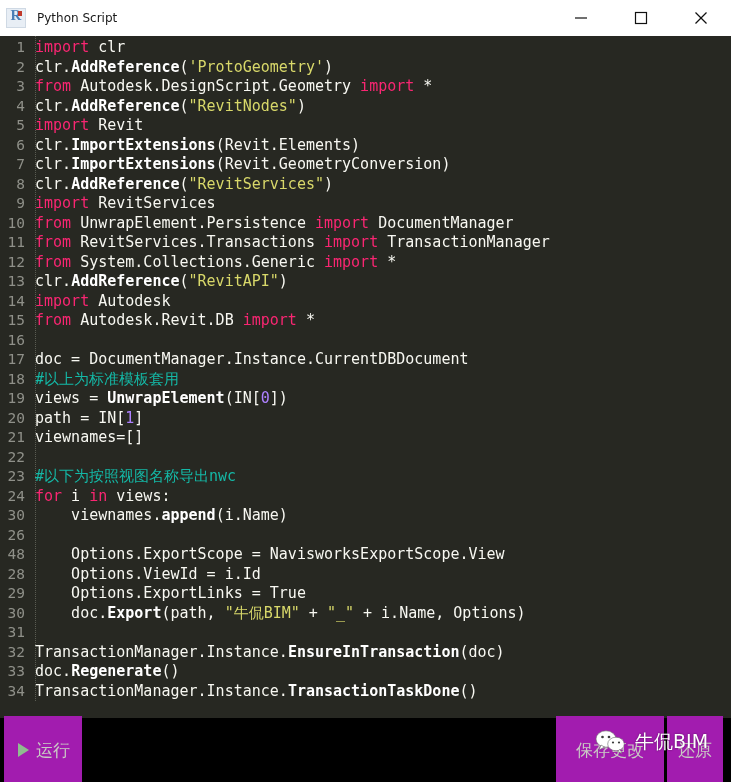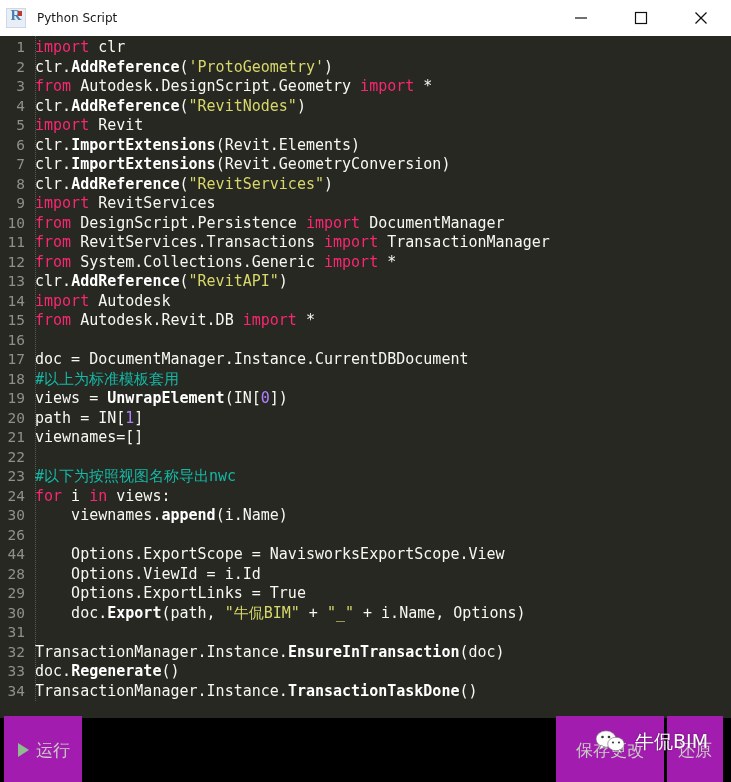--- a/index.html
+++ b/index.html
@@ -222,38 +222,38 @@
     <div class="gutter-line"></div>
   <div class="line"><span class="lineno">1</span><span class="linetext"><span class="kw">import</span><span class="pl"> clr</span></span></div>
       <div class="line"><span class="lineno">2</span><span class="linetext"><span class="pl">clr.</span><span class="fn">AddReference</span><span class="pl">(</span><span class="str">'ProtoGeometry'</span><span class="pl">)</span></span></div>
       <div class="line"><span class="lineno">3</span><span class="linetext"><span class="kw">from</span><span class="pl"> Autodesk.DesignScript.Geometry </span><span class="kw">import</span><span class="pl"> *</span></span></div>
       <div class="line"><span class="lineno">4</span><span class="linetext"><span class="pl">clr.</span><span class="fn">AddReference</span><span class="pl">(</span><span class="str">"RevitNodes"</span><span class="pl">)</span></span></div>
       <div class="line"><span class="lineno">5</span><span class="linetext"><span class="kw">import</span><span class="pl"> Revit</span></span></div>
       <div class="line"><span class="lineno">6</span><span class="linetext"><span class="pl">clr.</span><span class="fn">ImportExtensions</span><span class="pl">(Revit.Elements)</span></span></div>
       <div class="line"><span class="lineno">7</span><span class="linetext"><span class="pl">clr.</span><span class="fn">ImportExtensions</span><span class="pl">(Revit.GeometryConversion)</span></span></div>
       <div class="line"><span class="lineno">8</span><span class="linetext"><span class="pl">clr.</span><span class="fn">AddReference</span><span class="pl">(</span><span class="str">"RevitServices"</span><span class="pl">)</span></span></div>
       <div class="line"><span class="lineno">9</span><span class="linetext"><span class="kw">import</span><span class="pl"> RevitServices</span></span></div>
-      <div class="line"><span class="lineno">10</span><span class="linetext"><span class="kw">from</span><span class="pl"> DesignScript.Persistence </span><span class="kw">import</span><span class="pl"> DocumentManager</span></span></div>
+      <div class="line"><span class="lineno">10</span><span class="linetext"><span class="kw">from</span><span class="pl"> UnwrapElement.Persistence </span><span class="kw">import</span><span class="pl"> DocumentManager</span></span></div>
       <div class="line"><span class="lineno">11</span><span class="linetext"><span class="kw">from</span><span class="pl"> RevitServices.Transactions </span><span class="kw">import</span><span class="pl"> TransactionManager</span></span></div>
       <div class="line"><span class="lineno">12</span><span class="linetext"><span class="kw">from</span><span class="pl"> System.Collections.Generic </span><span class="kw">import</span><span class="pl"> *</span></span></div>
       <div class="line"><span class="lineno">13</span><span class="linetext"><span class="pl">clr.</span><span class="fn">AddReference</span><span class="pl">(</span><span class="str">"RevitAPI"</span><span class="pl">)</span></span></div>
       <div class="line"><span class="lineno">14</span><span class="linetext"><span class="kw">import</span><span class="pl"> Autodesk</span></span></div>
       <div class="line"><span class="lineno">15</span><span class="linetext"><span class="kw">from</span><span class="pl"> Autodesk.Revit.DB </span><span class="kw">import</span><span class="pl"> *</span></span></div>
       <div class="line"><span class="lineno">16</span><span class="linetext"></span></div>
       <div class="line"><span class="lineno">17</span><span class="linetext"><span class="pl">doc = DocumentManager.Instance.CurrentDBDocument</span></span></div>
       <div class="line"><span class="lineno">18</span><span class="linetext"><span class="com">#以上为标准模板套用</span></span></div>
       <div class="line"><span class="lineno">19</span><span class="linetext"><span class="pl">views = </span><span class="fn">UnwrapElement</span><span class="pl">(IN[</span><span class="num">0</span><span class="pl">])</span></span></div>
       <div class="line"><span class="lineno">20</span><span class="linetext"><span class="pl">path = IN[</span><span class="num">1</span><span class="pl">]</span></span></div>
       <div class="line"><span class="lineno">21</span><span class="linetext"><span class="pl">viewnames=[]</span></span></div>
       <div class="line"><span class="lineno">22</span><span class="linetext"></span></div>
       <div class="line"><span class="lineno">23</span><span class="linetext"><span class="com">#以下为按照视图名称导出nwc</span></span></div>
       <div class="line"><span class="lineno">24</span><span class="linetext"><span class="kw">for</span><span class="pl"> i </span><span class="kw">in</span><span class="pl"> views:</span></span></div>
       <div class="line"><span class="lineno">30</span><span class="linetext"><span class="pl">    viewnames.</span><span class="fn">append</span><span class="pl">(i.Name)</span></span></div>
       <div class="line"><span class="lineno">26</span></div>
-      <div class="line"><span class="lineno">44</span><span class="linetext"><span class="pl">    Options.ExportScope = NavisworksExportScope.View</span></span></div>
+      <div class="line"><span class="lineno">48</span><span class="linetext"><span class="pl">    Options.ExportScope = NavisworksExportScope.View</span></span></div>
       <div class="line"><span class="lineno">28</span><span class="linetext"><span class="pl">    Options.ViewId = i.Id</span></span></div>
       <div class="line"><span class="lineno">29</span><span class="linetext"><span class="pl">    Options.ExportLinks = True</span></span></div>
       <div class="line"><span class="lineno">30</span><span class="linetext"><span class="pl">    doc.</span><span class="fn">Export</span><span class="pl">(path, </span><span class="str">"牛侃BIM"</span><span class="pl"> + </span><span class="str">"_"</span><span class="pl"> + i.Name, Options)</span></span></div>
       <div class="line"><span class="lineno">31</span><span class="linetext"></span></div>
       <div class="line"><span class="lineno">32</span><span class="linetext"><span class="pl">TransactionManager.Instance.</span><span class="fn">EnsureInTransaction</span><span class="pl">(doc)</span></span></div>
       <div class="line"><span class="lineno">33</span><span class="linetext"><span class="pl">doc.</span><span class="fn">Regenerate</span><span class="pl">()</span></span></div>
       <div class="line"><span class="lineno">34</span><span class="linetext"><span class="pl">TransactionManager.Instance.</span><span class="fn">TransactionTaskDone</span><span class="pl">()</span></span></div>
     </div>
 </div>
 

